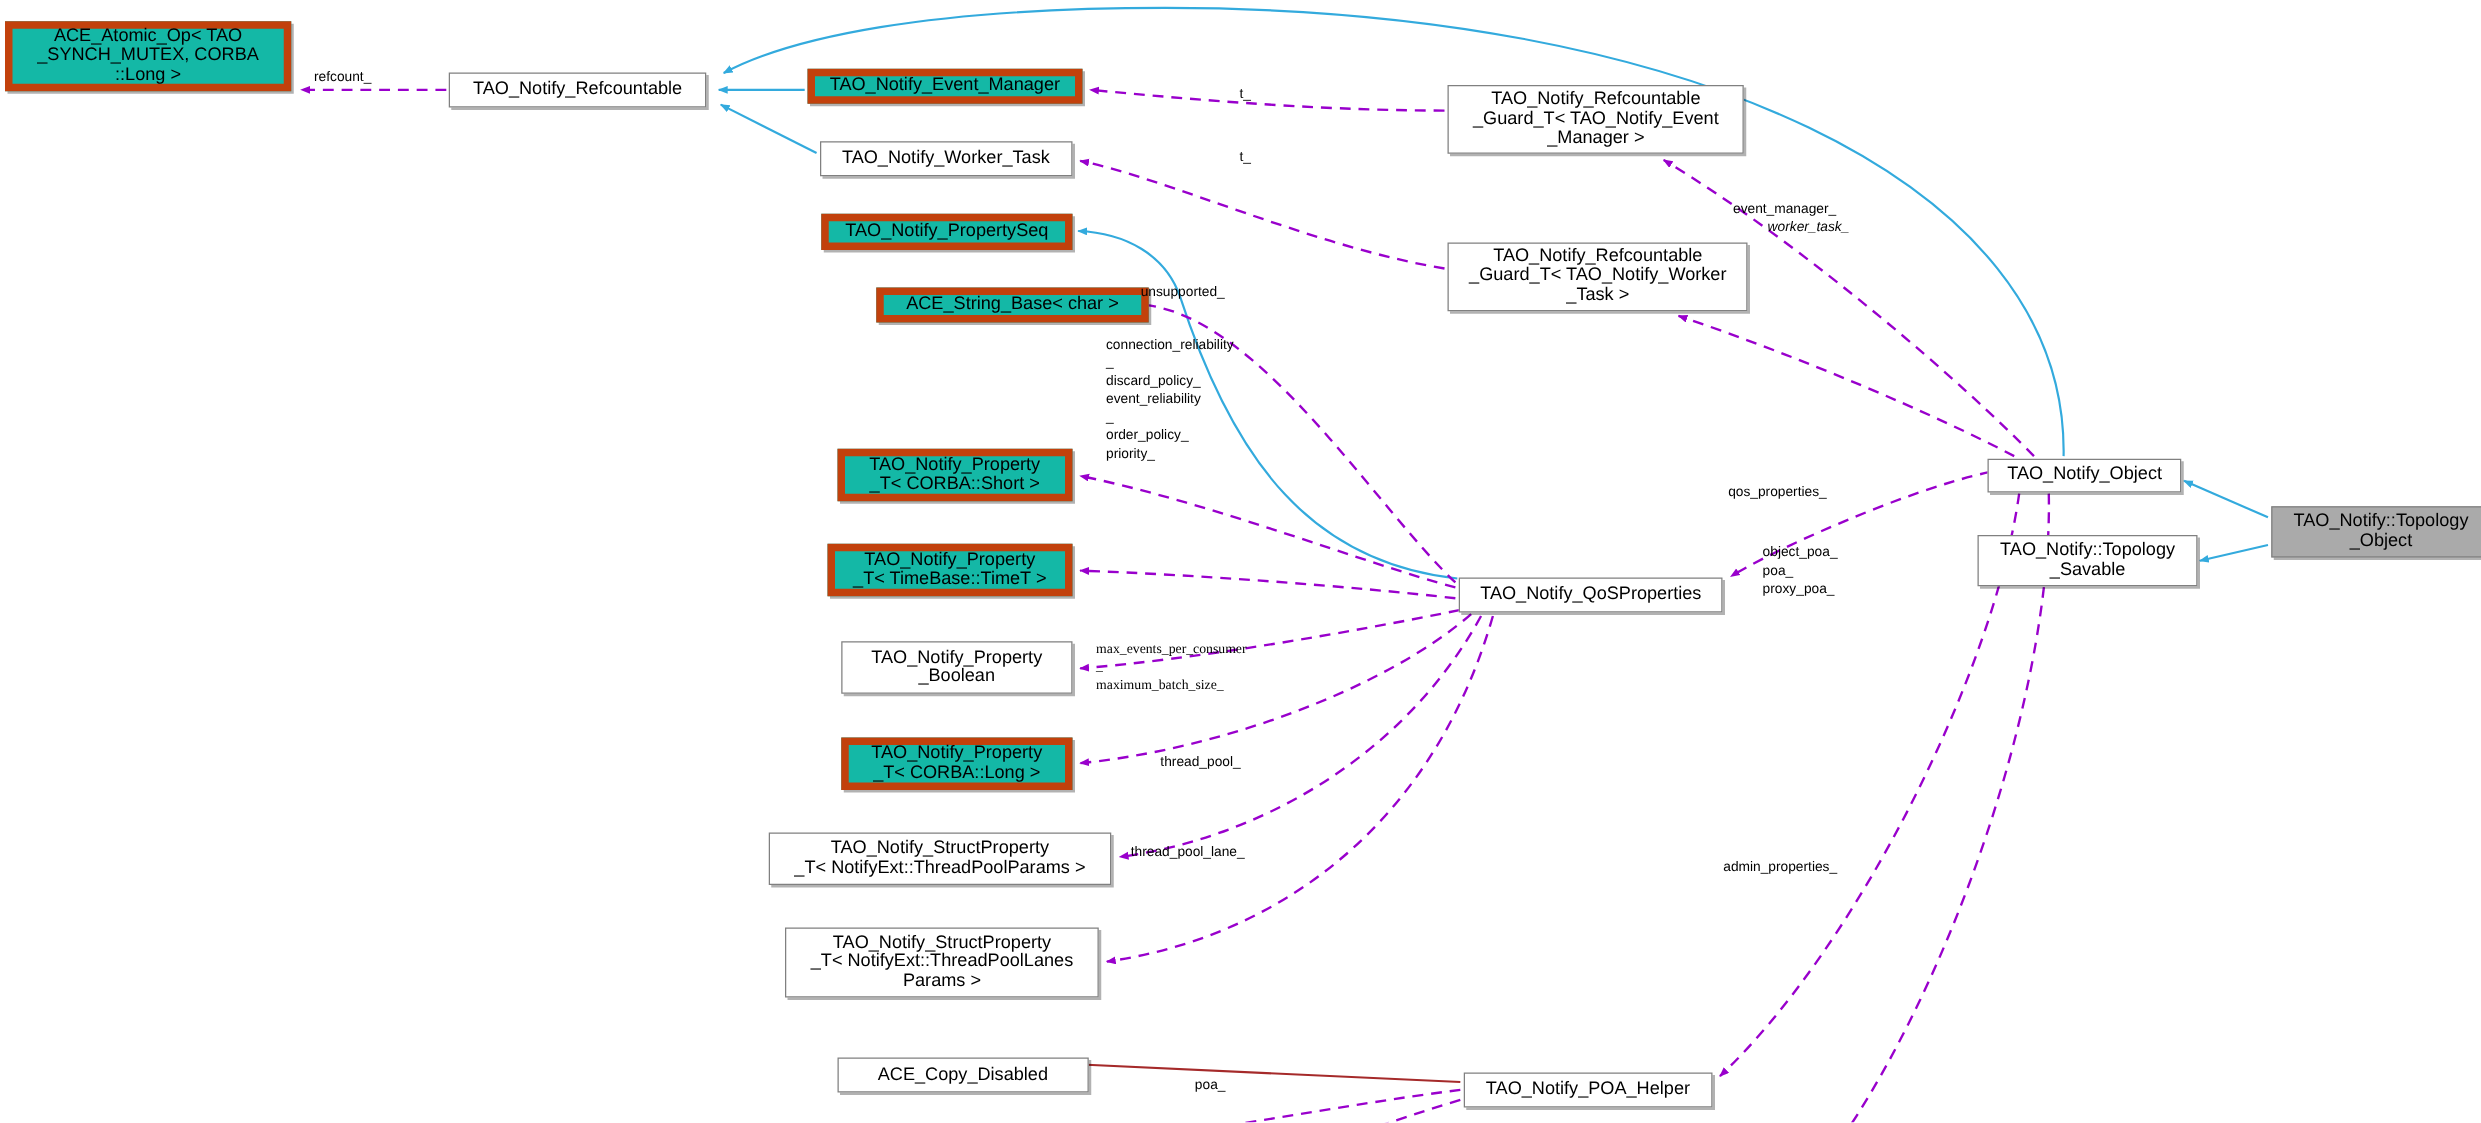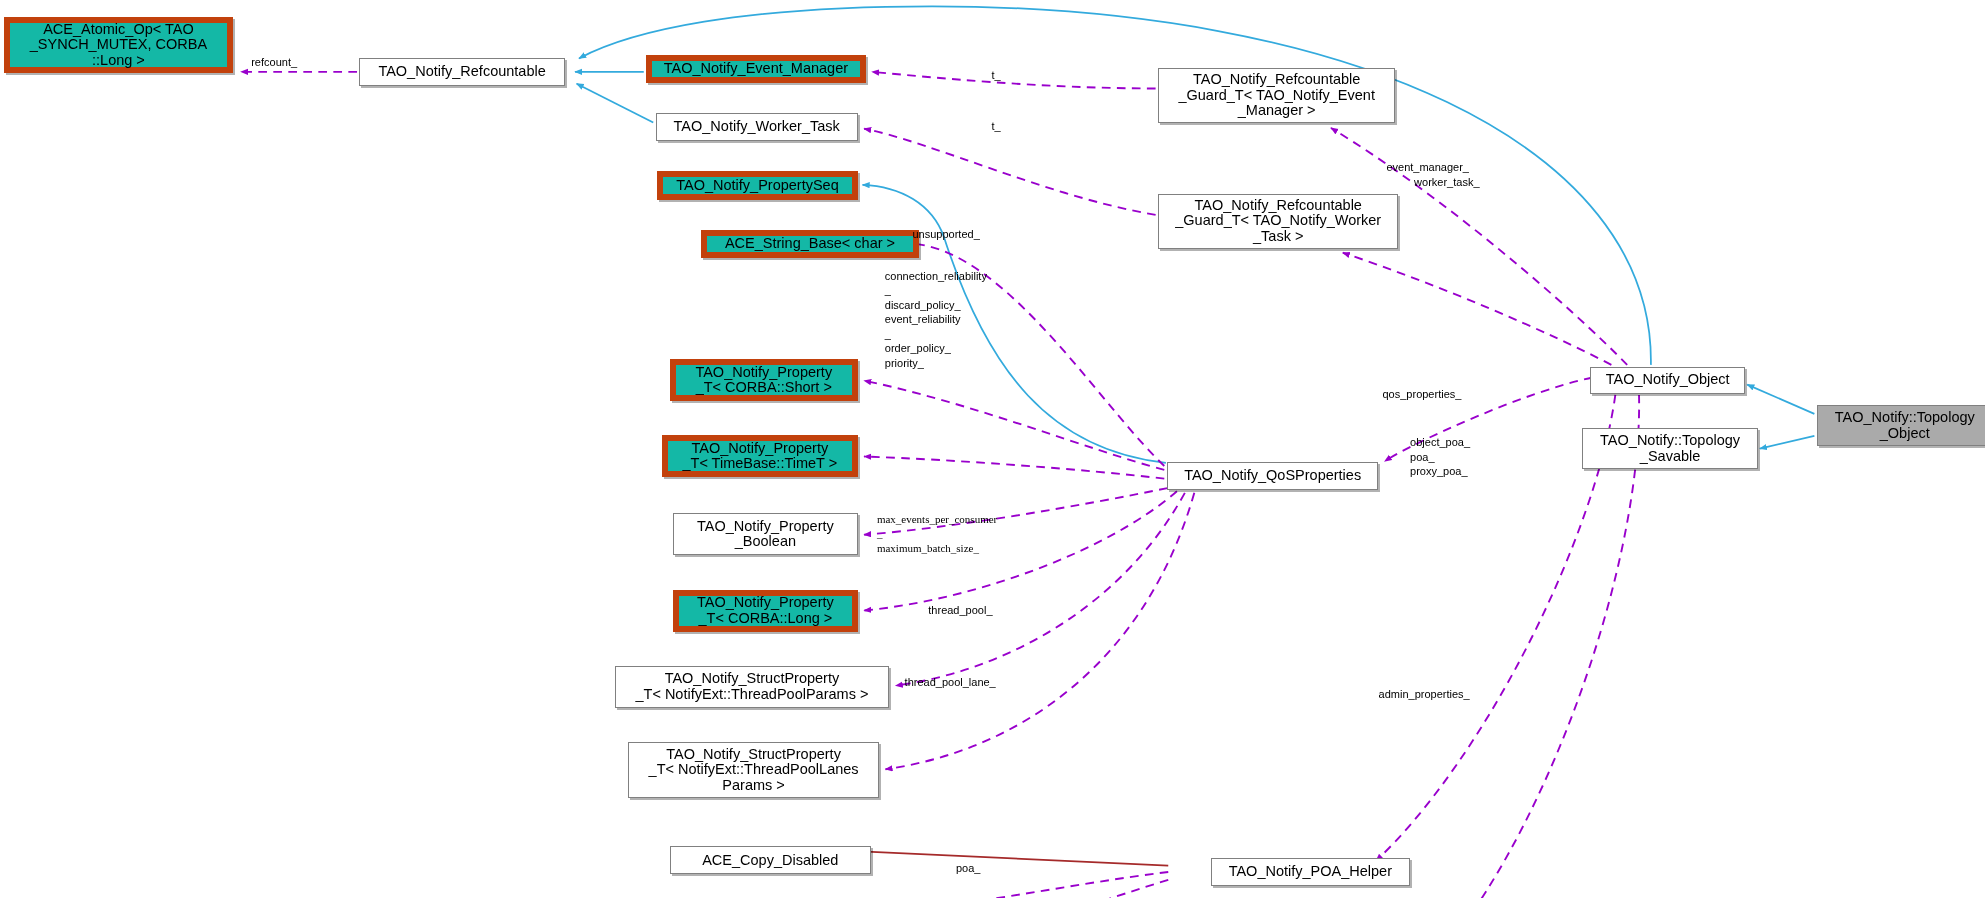--- a/index.html
+++ b/index.html
@@ -163,27 +163,27 @@
 Params &gt;</div>
   <div class="node" style="left:669.8px;top:846.1px;width:201px;height:28.4px;">ACE_Copy_Disabled</div>
 
   <div class="node" style="left:1166.8px;top:461.5px;width:211.7px;height:28.4px;">TAO_Notify_QoSProperties</div>
   <div class="node" style="left:1590.3px;top:366.7px;width:154.8px;height:27px;">TAO_Notify_Object</div>
   <div class="node" style="left:1582.4px;top:427.6px;width:175.4px;height:41.9px;">TAO_Notify::Topology
 _Savable</div>
   <div class="node grey" style="left:1817.1px;top:404.6px;width:175.4px;height:41.9px;">TAO_Notify::Topology
 _Object</div>
 
-  <div class="node" style="left:1170.8px;top:858px;width:199.1px;height:28.4px;margin-left:40px;">TAO_Notify_POA_Helper</div>
+  <div class="node" style="left:1170.8px;top:858px;width:199.1px;height:28.4px;">TAO_Notify_POA_Helper</div>
 
   <div class="elabel" style="left:251.2px;top:55.3px;width:94.8px;">refcount_</div>
   <div class="elabel" style="left:991.5px;top:67.9px;width:47.4px;">t_</div>
   <div class="elabel" style="left:991.5px;top:118.5px;width:47.4px;">t_</div>
   <div class="elabel" style="left:1386.4px;top:160.4px;width:142.2px;">event_manager_</div>
-  <div class="elabel" style="left:1414.1px;top:175.4px;width:126.4px;">worker_task_</div>
+  <div class="elabel" style="left:1414.1px;top:175.4px;width:126.4px;font-style:italic;">worker_task_</div>
   <div class="elabel" style="left:912.5px;top:226.7px;width:134.3px;">unsupported_</div>
   <div class="elabel" style="left:884.8px;top:268.6px;width:189.6px;">connection_reliability
 _
 discard_policy_
 event_reliability
 _
 order_policy_
 priority_</div>
   <div class="elabel" style="left:876.9px;top:511.8px;width:213.3px;font-family:Liberation Serif, serif;">max_events_per_consumer
 _

